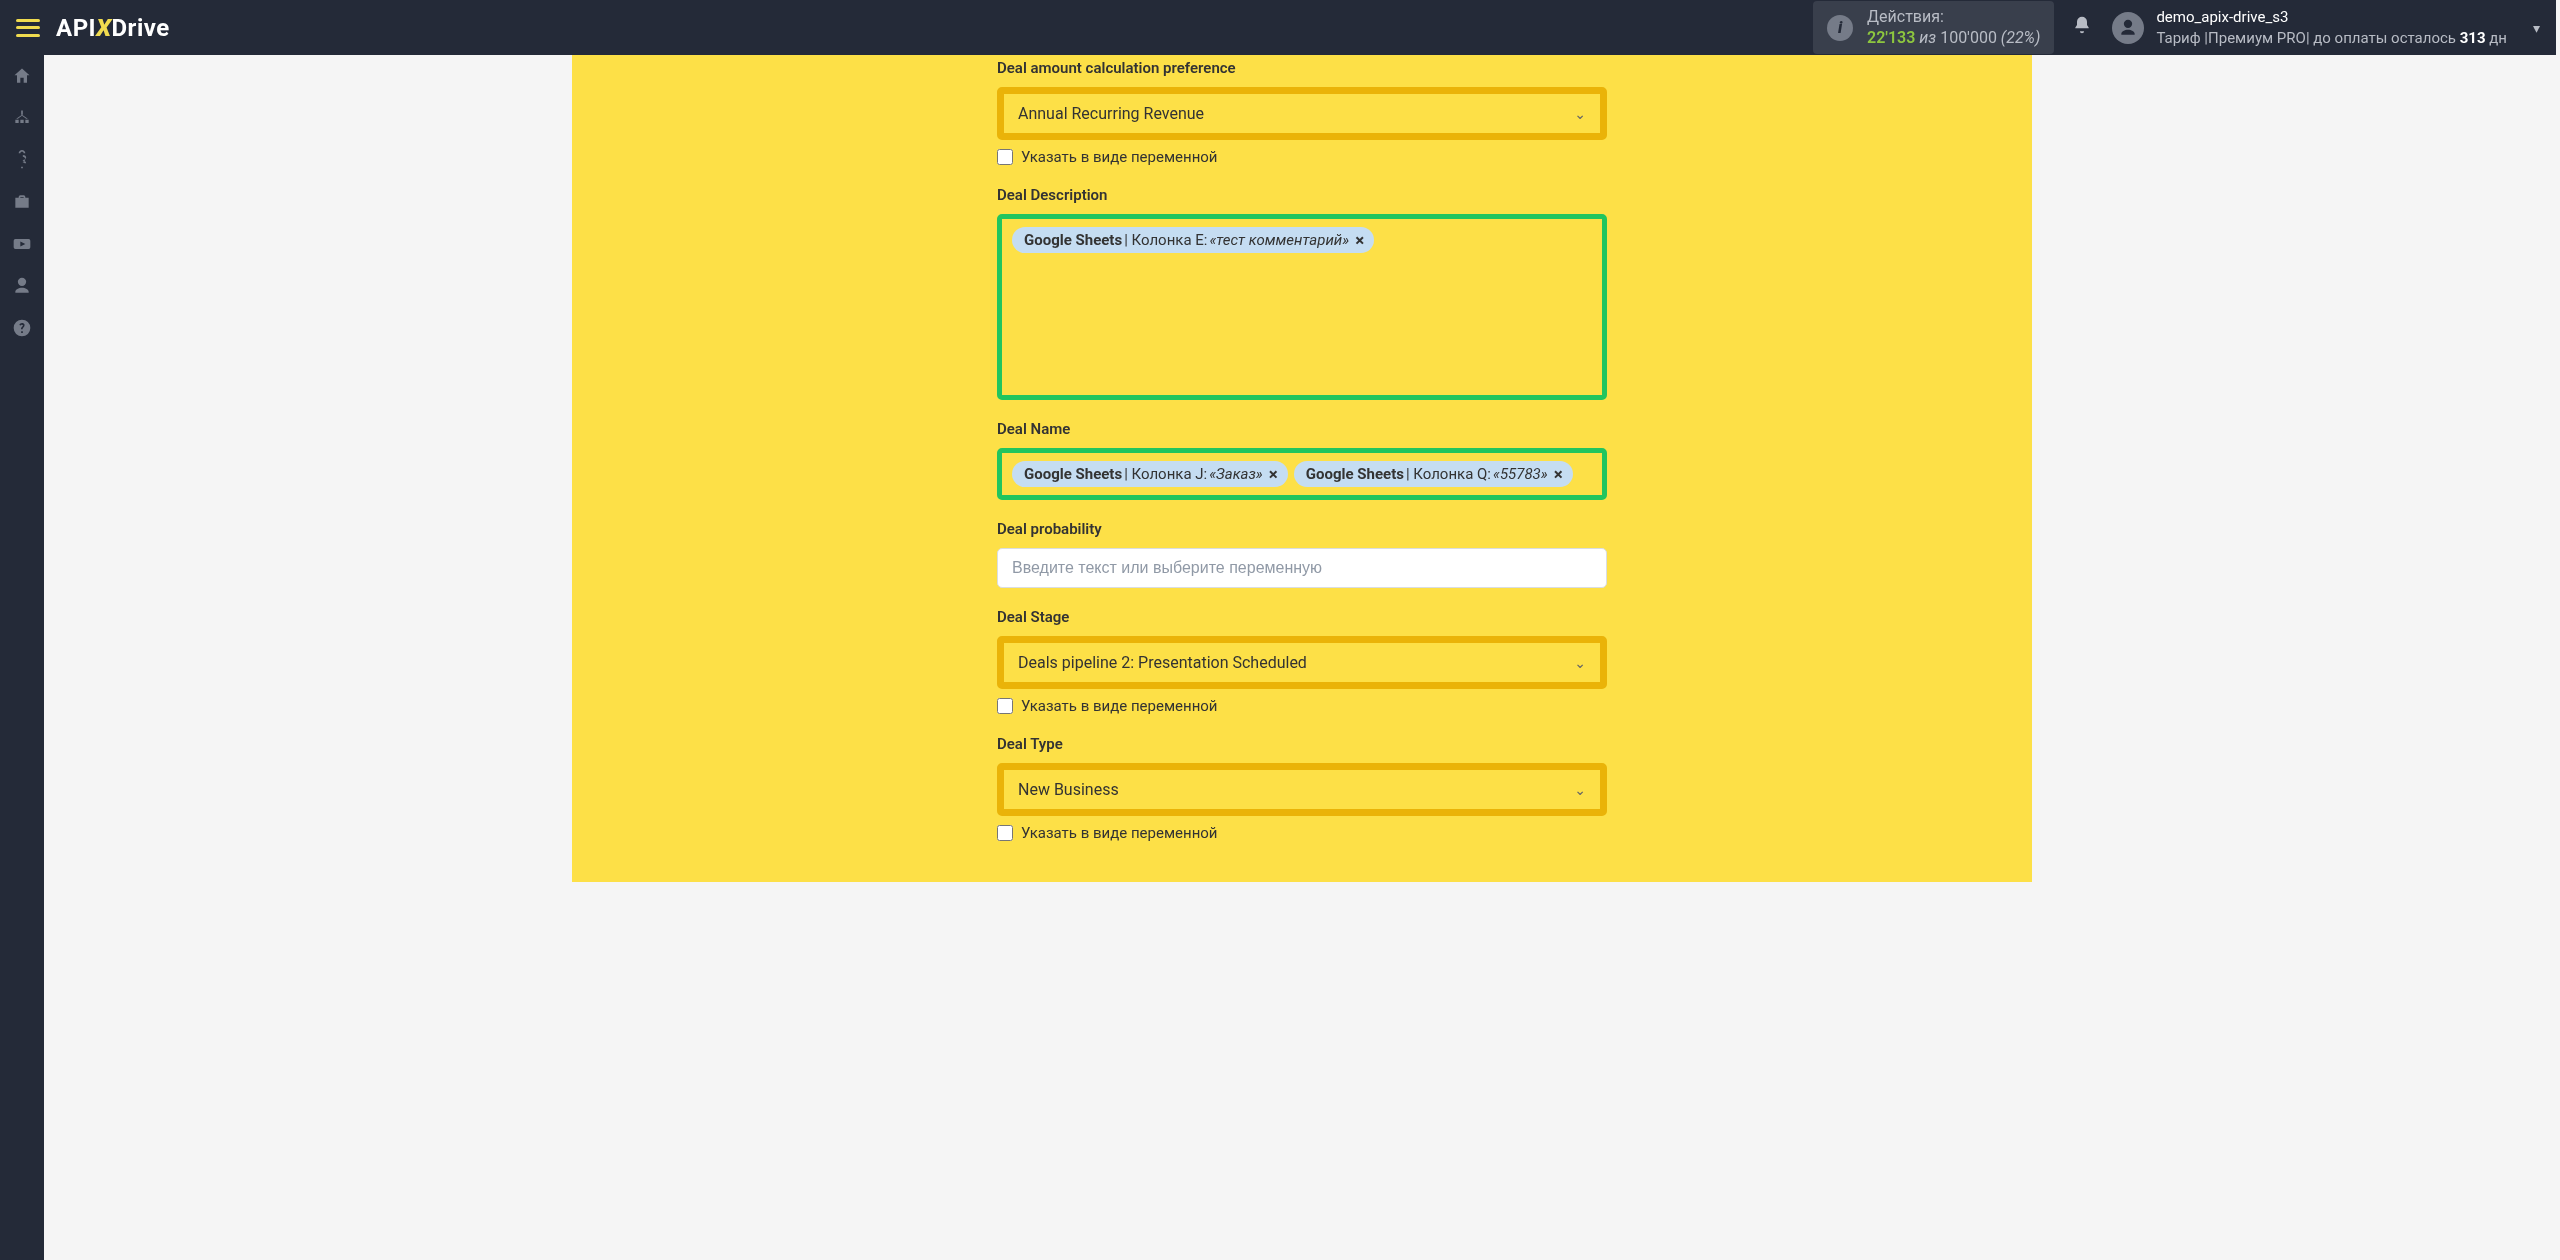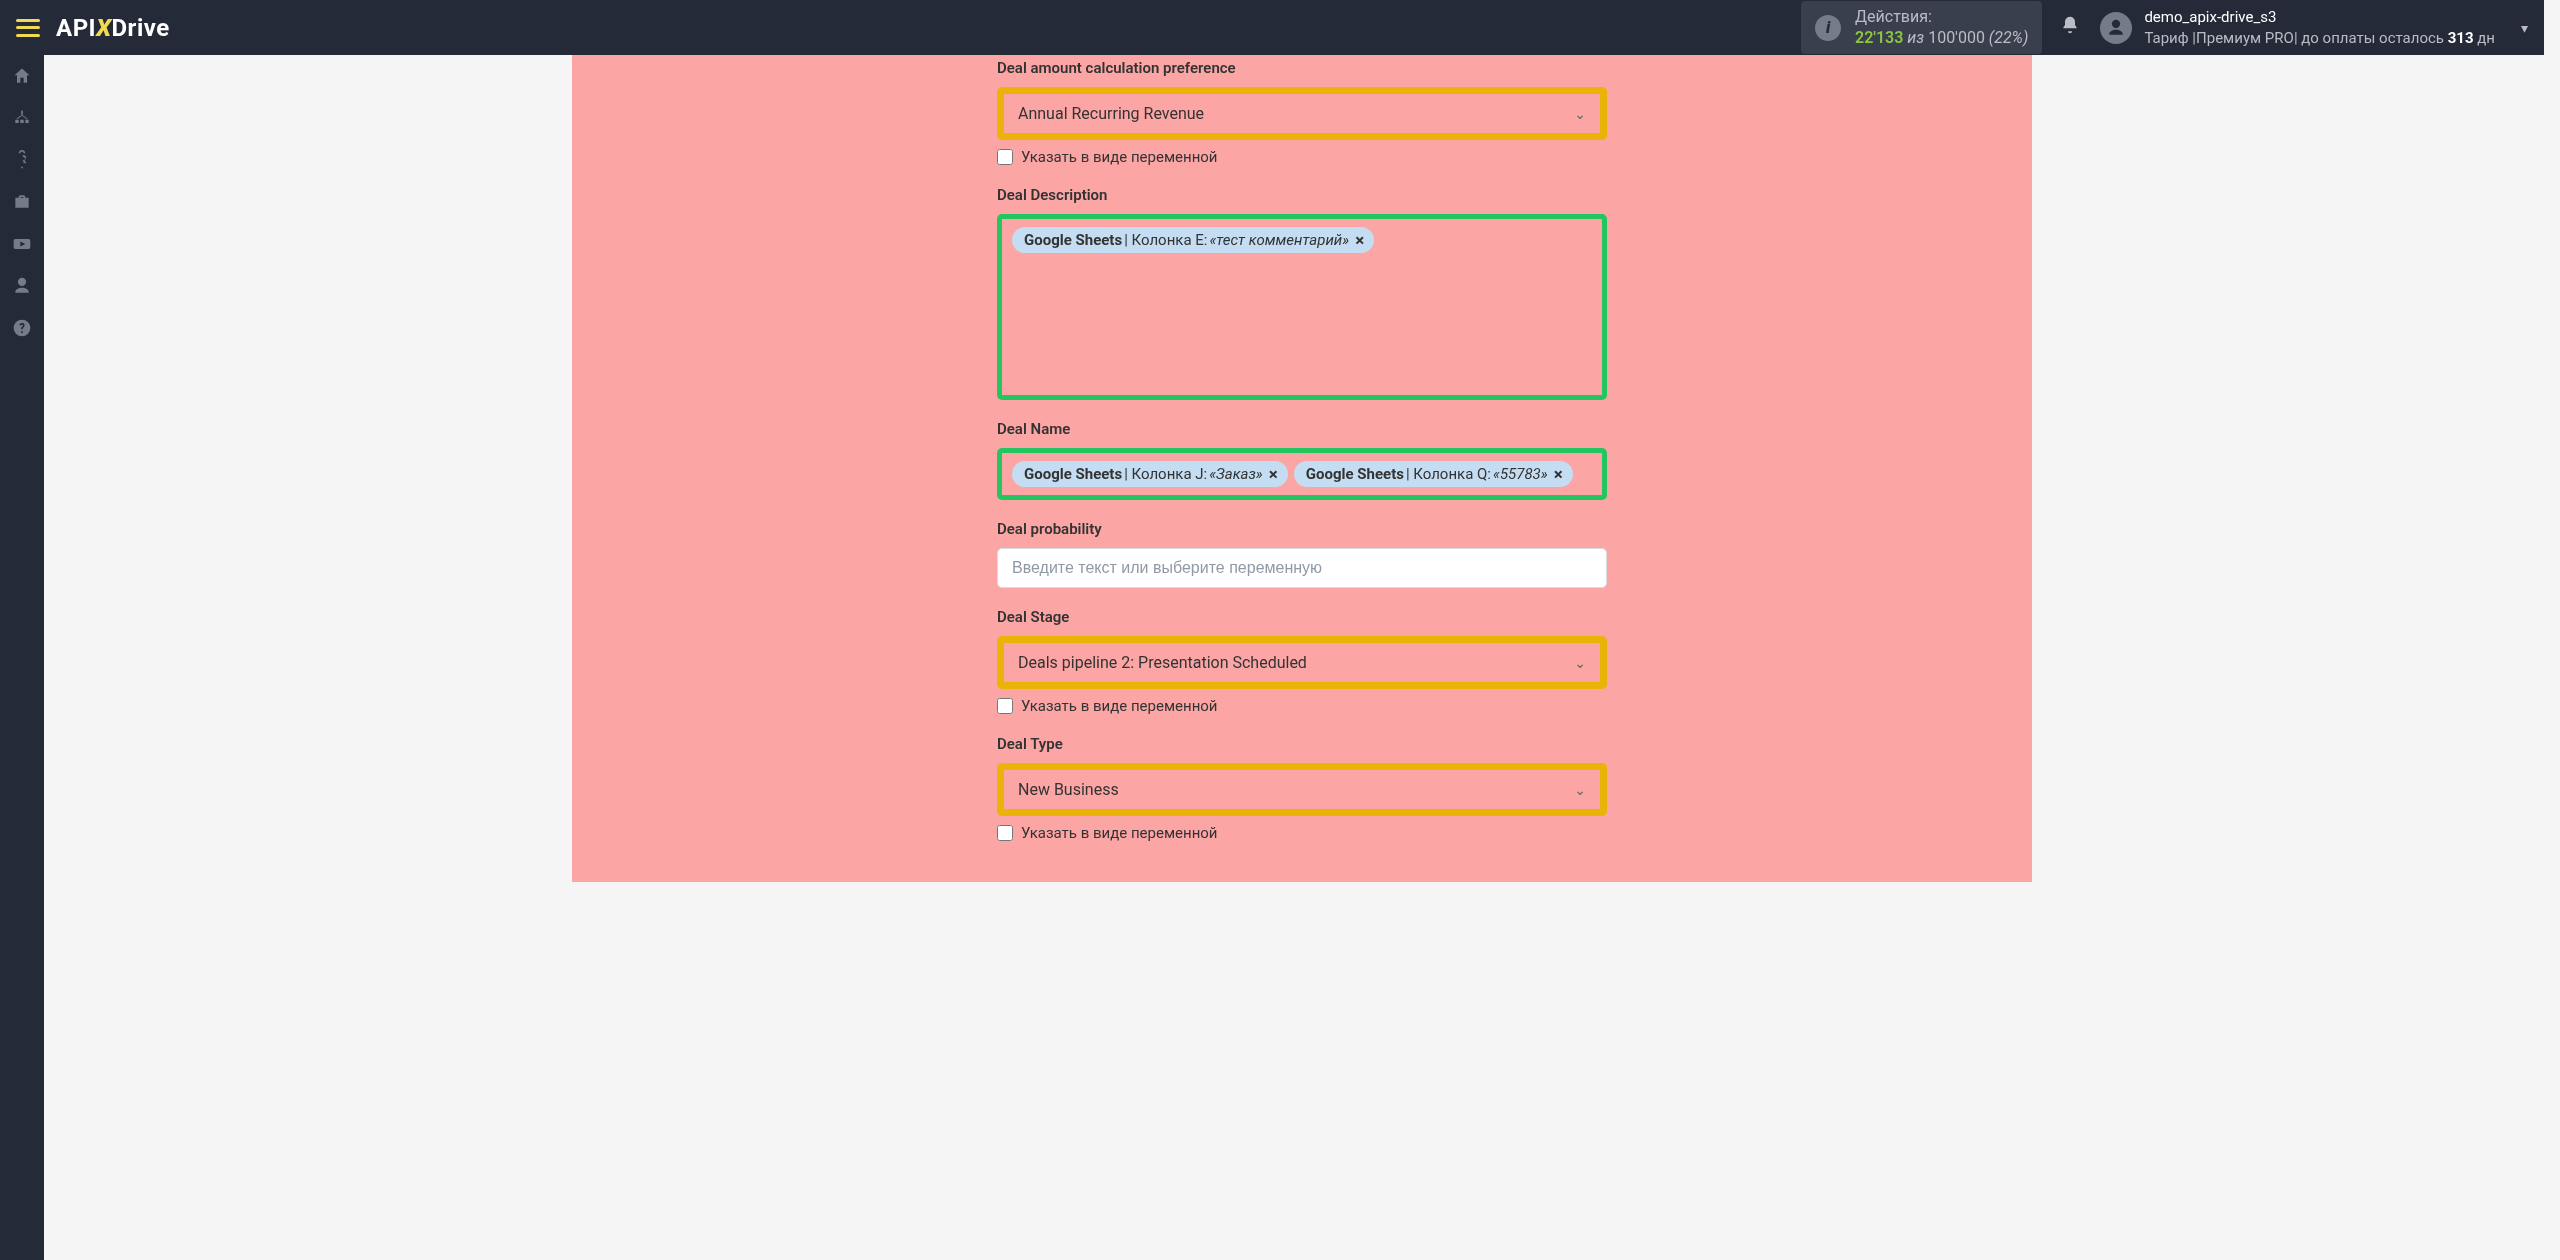--- a/index.html
+++ b/index.html
@@ -1,19 +1,19 @@
 <!DOCTYPE html>
 <html><head>
 <meta charset="utf-8">
 <style>
 * { box-sizing: border-box; margin: 0; padding: 0; }
 body { font-family: -apple-system, BlinkMacSystemFont, "Segoe UI", Roboto, Arial, sans-serif; background: #f5f5f5; color: #333; overflow: hidden; }
 
 
-.header { position: fixed; top: 0; left: 0; right: 16px; height: 55px; background: #242a38; display: flex; align-items: center; padding: 0 16px; z-index: 100; color: #fff; }
+.header { position: fixed; top: 0; left: 0; right: 4px; height: 55px; background: #242a38; display: flex; align-items: center; padding: 0 16px; z-index: 100; color: #fff; }
 .hamburger { width: 24px; height: 18px; display: flex; flex-direction: column; justify-content: space-between; cursor: pointer; margin-right: 16px; }
 .hamburger span { height: 3px; background: #f0db4f; border-radius: 2px; }
 .logo { font-size: 24px; font-weight: 700; letter-spacing: 0.5px; }
 .logo .api { color: #fff; }
 .logo .x { color: #f0db4f; font-style: italic; font-weight: 900; }
 .logo .drive { color: #fff; }
 .header-spacer { flex: 1; }
 .actions-box { background: #393f4c; border-radius: 4px; padding: 6px 14px; display: flex; align-items: center; gap: 14px; margin-right: 18px; }
 .info-icon { width: 26px; height: 26px; border-radius: 50%; background: #757b88; display: flex; align-items: center; justify-content: center; font-style: italic; font-weight: 900; color: #242a38; font-size: 16px; }
 .actions-text { font-size: 16px; line-height: 1.3; }
@@ -32,21 +32,21 @@
 .tariff b { color: #fff; font-weight: 700; }
 .chevron-user { margin-left: 14px; font-size: 14px; color: #b8bcc5; }
 
 
 .sidebar { width: 44px; background: #242a38; padding-top: 55px; display: flex; flex-direction: column; align-items: center; position: fixed; top: 0; bottom: 0; left: 0; z-index: 90; }
 .side-item { width: 44px; height: 42px; display: flex; align-items: center; justify-content: center; color: #757b88; cursor: pointer; font-size: 18px; }
 .side-item svg { width: 20px; height: 20px; fill: #757b88; }
 
 
 .main { flex: 1; margin-left: 44px; margin-top: 55px; background: #f5f5f5; padding: 0 40px; overflow-y: auto; height: calc(100vh - 55px); }
-.card { background: #fca5a5; max-width: 1460px; margin: 0 auto; padding: 0 20px 20px; }
+.card { background: #fde047; max-width: 1460px; margin: 0 auto; padding: 0 20px 20px; }
 .form-inner { max-width: 610px; margin: 0 auto; padding-top: 4px; }
 
 .field-group { margin-bottom: 20px; }
 .field-label { font-size: 15px; color: #333; font-weight: 600; margin-bottom: 10px; display: block; }
 .select-box { border: 7px solid #eab308; border-radius: 5px; padding: 10px 14px; display: flex; align-items: center; justify-content: space-between; cursor: pointer; font-size: 16px; color: #333; }
 .select-box .chev { color: #666; font-size: 14px; }
 .checkbox-row { display: flex; align-items: center; gap: 8px; margin-top: 8px; font-size: 15px; color: #333; }
 .checkbox-row input { width: 16px; height: 16px; cursor: pointer; }
 .checkbox-row label { cursor: pointer; }
 .tag-area { border: 5px solid #22c55e; border-radius: 5px; padding: 8px 10px; display: flex; flex-wrap: wrap; gap: 6px; align-items: flex-start; min-height: 44px; }

